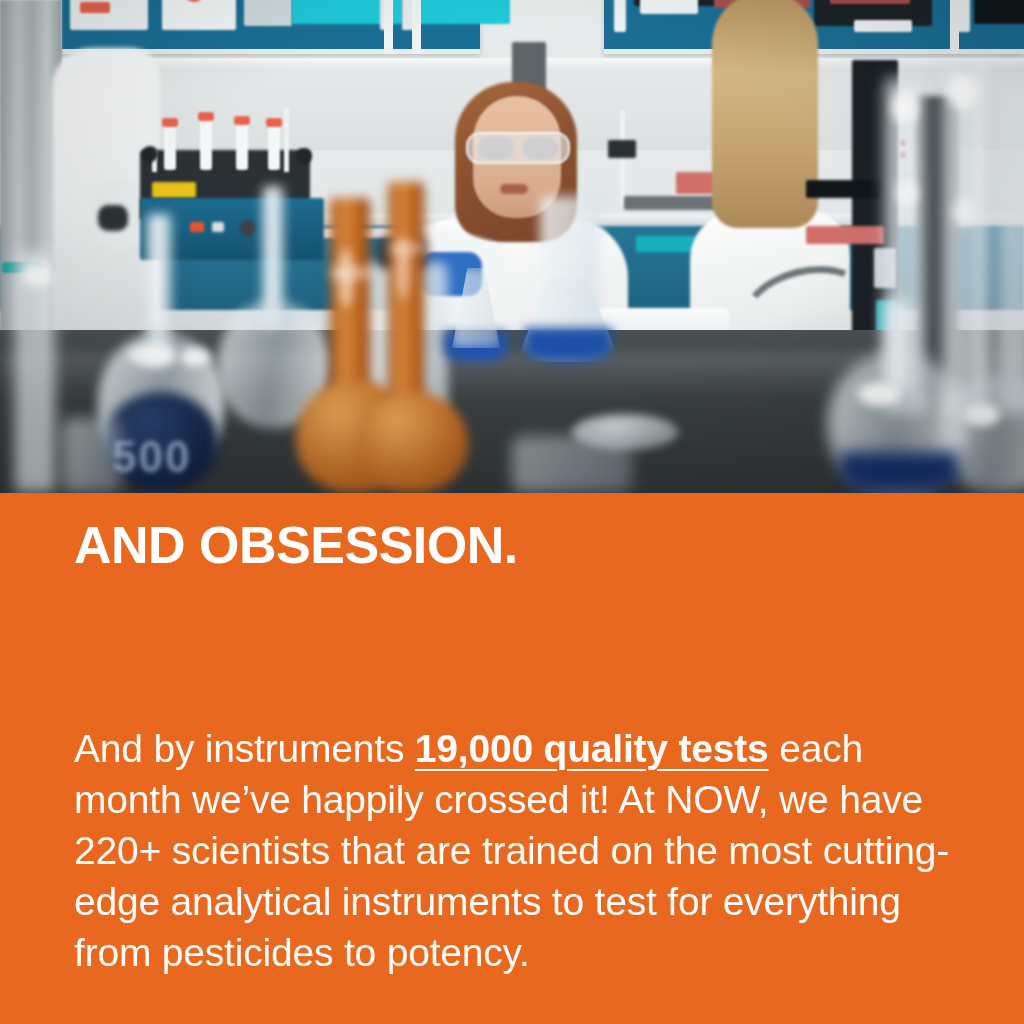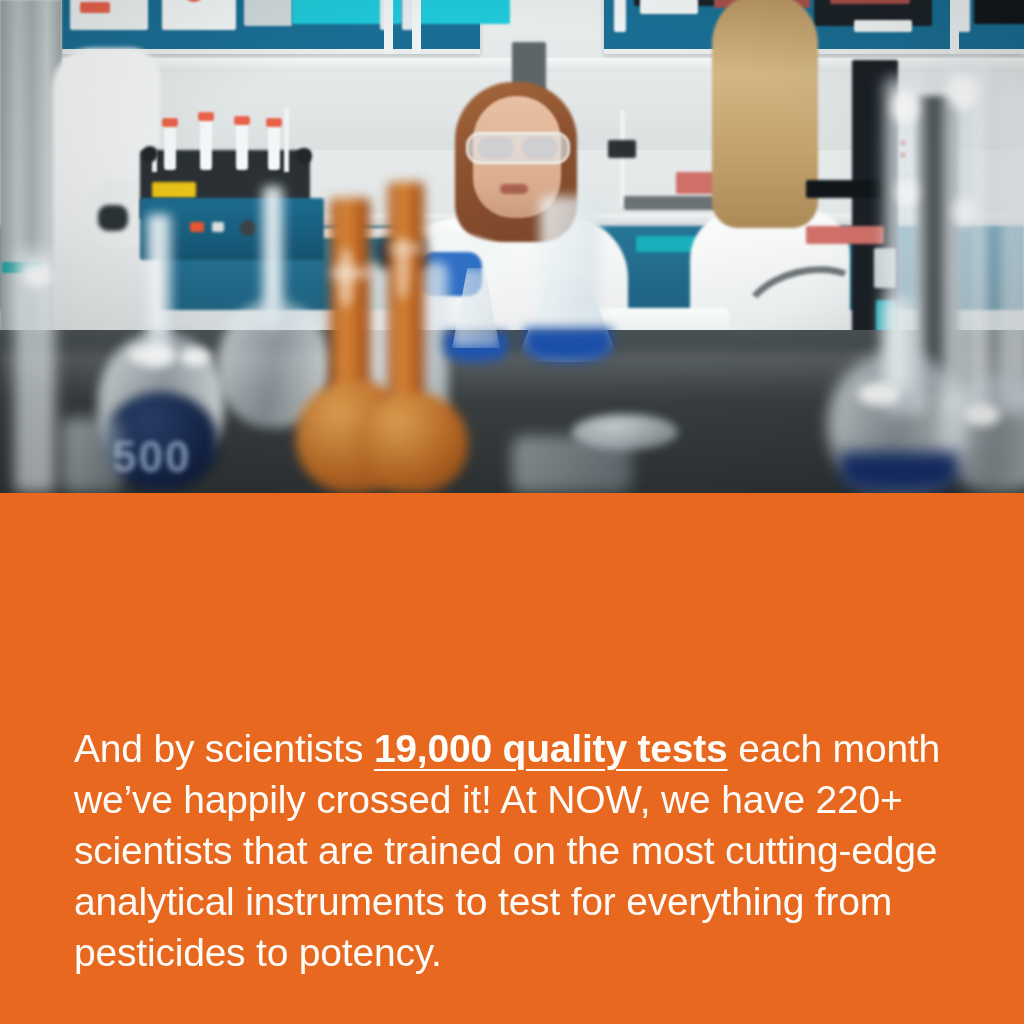--- a/index.html
+++ b/index.html
@@ -530,19 +530,20 @@
     <div class="fg-strong" style="left:512px; top:436px; width:120px; height:57px;
                 background:linear-gradient(100deg,rgba(226,236,240,.5),rgba(180,196,205,.36));
                 border-radius:12px;"></div>
 
     <div class="photo-vignette"></div>
   </div>
 
   <div class="panel">
 
     <div class="headline">
+      <span class="hl-line">AND OBSESSION.</span>
     </div>
 
-    <p class="body-copy"><span>And by scientists </span><span class="emph">19,000 quality tests</span><span> each month we’ve happily crossed it! At NOW, we have 220+ scientists that are trained on the most cutting-edge analytical instruments to test for everything from pesticides to potency.</span></p>
+    <p class="body-copy"><span>And by instruments </span><span class="emph">19,000 quality tests</span><span> each month we’ve happily crossed it! At NOW, we have 220+ scientists that are trained on the most cutting-edge analytical instruments to test for everything from pesticides to potency.</span></p>
 
   </div>
 
 </div>
 
 </body></html>

